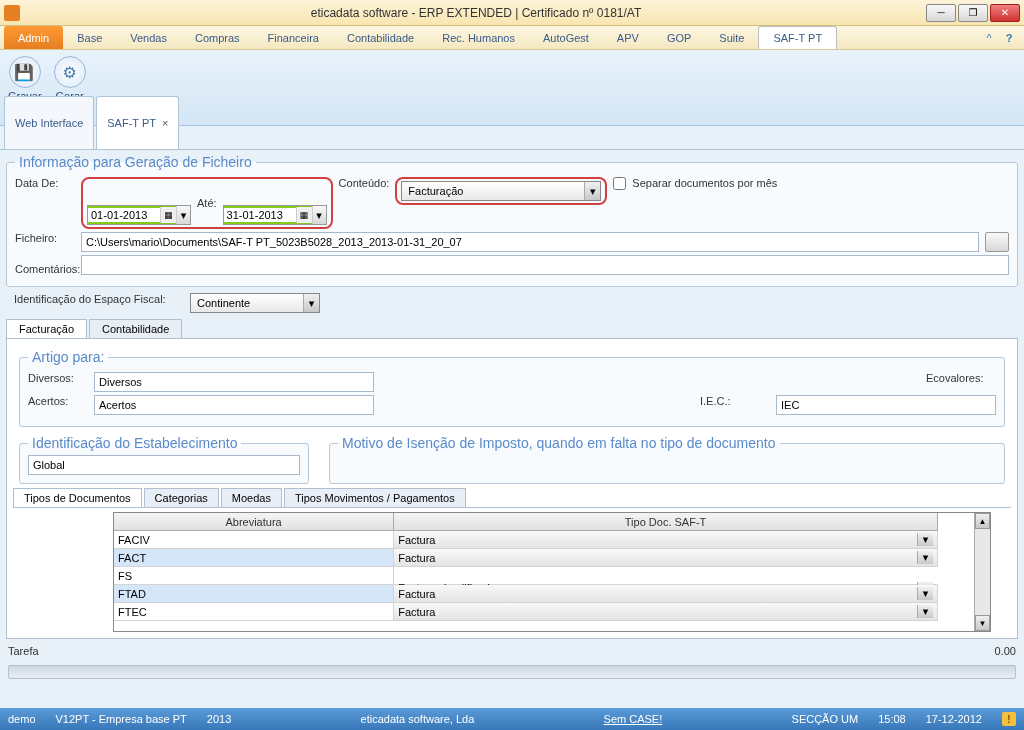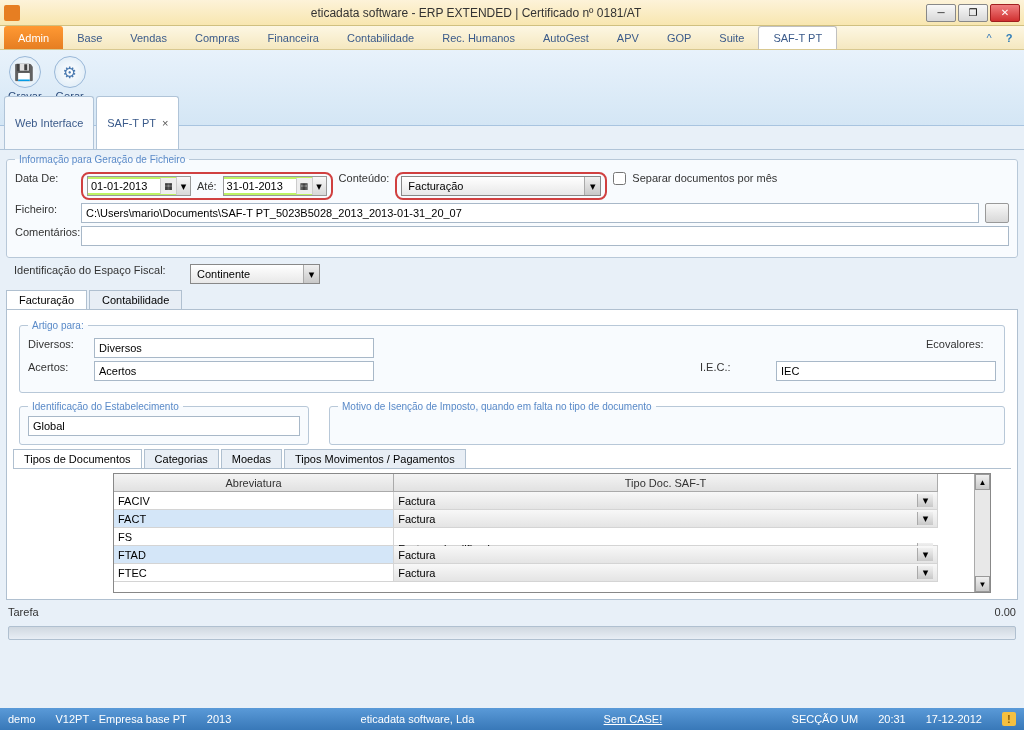--- a/index.html
+++ b/index.html
@@ -19,24 +19,24 @@
 .helpicon{width:14px;height:14px;cursor:pointer;color:#3a7ab8;display:flex;align-items:center;justify-content:center;}
 .ribbon{height:76px;background:linear-gradient(#e8f2fb,#d4e6f5);border-bottom:1px solid #a8c4e0;display:flex;align-items:flex-start;padding:6px 8px;gap:12px;}
 .ribbtn{display:flex;flex-direction:column;align-items:center;gap:2px;cursor:pointer;}
 .ribicon{width:32px;height:32px;border:1px solid #9ab8d8;border-radius:50%;background:radial-gradient(#fff,#d8e8f5);display:flex;align-items:center;justify-content:center;color:#4a7ab0;font-size:16px;}
 .riblabel{color:#2a4a7a;}
 .doctabs{height:24px;background:#e8f0f8;display:flex;align-items:flex-end;padding-left:4px;border-bottom:1px solid #b0c4d8;}
 .doctab{padding:20px 10px;background:#f4f8fc;border:1px solid #b0c4d8;border-bottom:none;color:#3a5a8a;cursor:pointer;margin-right:2px;border-radius:3px 3px 0 0;}
 .doctab.active{background:#fff;}
 .doctab .x{margin-left:6px;color:#555;cursor:pointer;}
 fieldset{border:1px solid #b8c8d8;border-radius:3px;margin:4px 6px;padding:4px 8px 8px;background:#f8fbfe;}
-legend{color:#5a8ac8;padding:0 4px;font-size:10px;}
+legend{color:#5a8ac8;padding:0 4px;font-size:14px;}
 .row{display:flex;align-items:flex-start;gap:6px;margin:3px 0;}
 .row label{color:#333;}
-.dateinput{display:flex;align-items:center;border:1px solid #999;background:#bef264;height:20px;}
+.dateinput{display:flex;align-items:center;border:1px solid #999;background:#84cc16;height:20px;margin-top:24px;}
 .dateinput input{border:none;width:72px;padding:1px 3px;outline:none;}
 .dateinput .cal{width:16px;height:16px;background:#eee;border-left:1px solid #ccc;display:flex;align-items:center;justify-content:center;font-size:9px;cursor:pointer;}
 .dateinput .dd{width:14px;height:18px;background:linear-gradient(#f8f8f8,#d8d8d8);border-left:1px solid #ccc;display:flex;align-items:center;justify-content:center;cursor:pointer;}
 .highlight{border:2px solid #d04040;border-radius:8px;padding:2px 4px;display:flex;align-items:center;gap:6px;}
 .combo{display:flex;align-items:center;border:1px solid #888;background:linear-gradient(#fff,#e8e8e8);height:20px;}
 .combo span{flex:1;padding:1px 6px;}
 .combo .dd{width:16px;height:18px;background:linear-gradient(#f0f0f0,#c8c8c8);border-left:1px solid #aaa;display:flex;align-items:center;justify-content:center;cursor:pointer;}
 .textinput{border:1px solid #a8b8c8;background:#fff;height:20px;padding:1px 4px;flex:1;}
 .btn{width:24px;height:20px;background:linear-gradient(#f8f8f8,#d8d8d8);border:1px solid #999;border-radius:2px;cursor:pointer;}
 .innertabs{display:flex;border-bottom:1px solid #b0c0d0;margin:4px 6px 0;}
@@ -143,21 +143,21 @@
     </div>
     <input type="checkbox" style="">
     <label>Separar documentos por mês</label>
   </div>
   <div class="row">
     <label style="width:60px;">Ficheiro:</label>
     <input class="textinput" value="C:\Users\mario\Documents\SAF-T PT_5023B5028_2013_2013-01-31_20_07" style="">
     <button class="btn"></button>
   </div>
   <div class="row">
-    <label style="width:60px;">Comentários:</label>
+    <label style="width:60px;margin-top:8px;">Comentários:</label>
     <input class="textinput" style="">
   </div>
 </fieldset>
 
 <div class="row" style="margin:6px 14px;">
   <label style="width:170px;">Identificação do Espaço Fiscal:</label>
   <div class="combo" style="width:130px;">
     <span>Continente</span>
     <div class="dd">▾</div>
   </div>
@@ -260,16 +260,16 @@
 <div class="statusbar">
   <span>demo</span>
   <span>V12PT - Empresa base PT</span>
   <span>2013</span>
   <span class="spacer"></span>
   <span>eticadata software, Lda</span>
   <span class="spacer"></span>
   <span class="link">Sem CASE!</span>
   <span class="spacer"></span>
   <span>SECÇÃO UM</span>
-  <span>20:31</span>
+  <span>15:08</span>
   <span>17-12-2012</span>
   <div class="warnicon">!</div>
 </div>
 
 </body></html>

